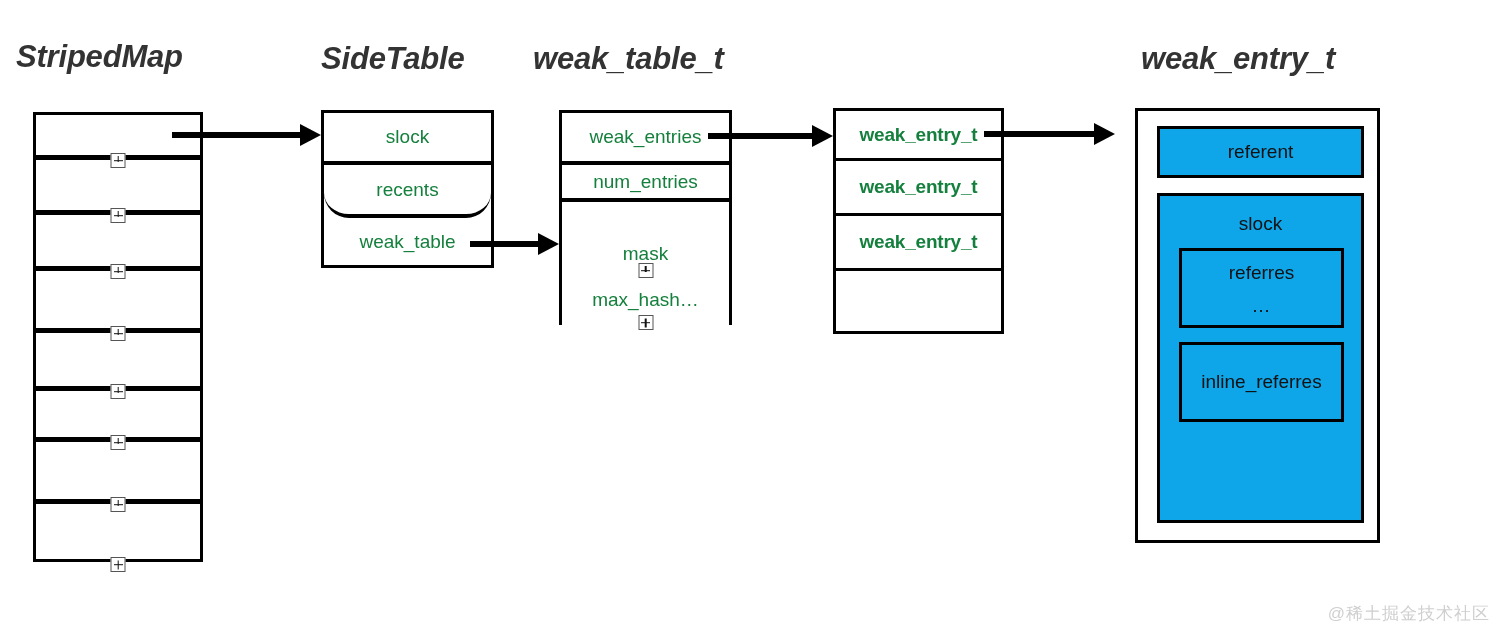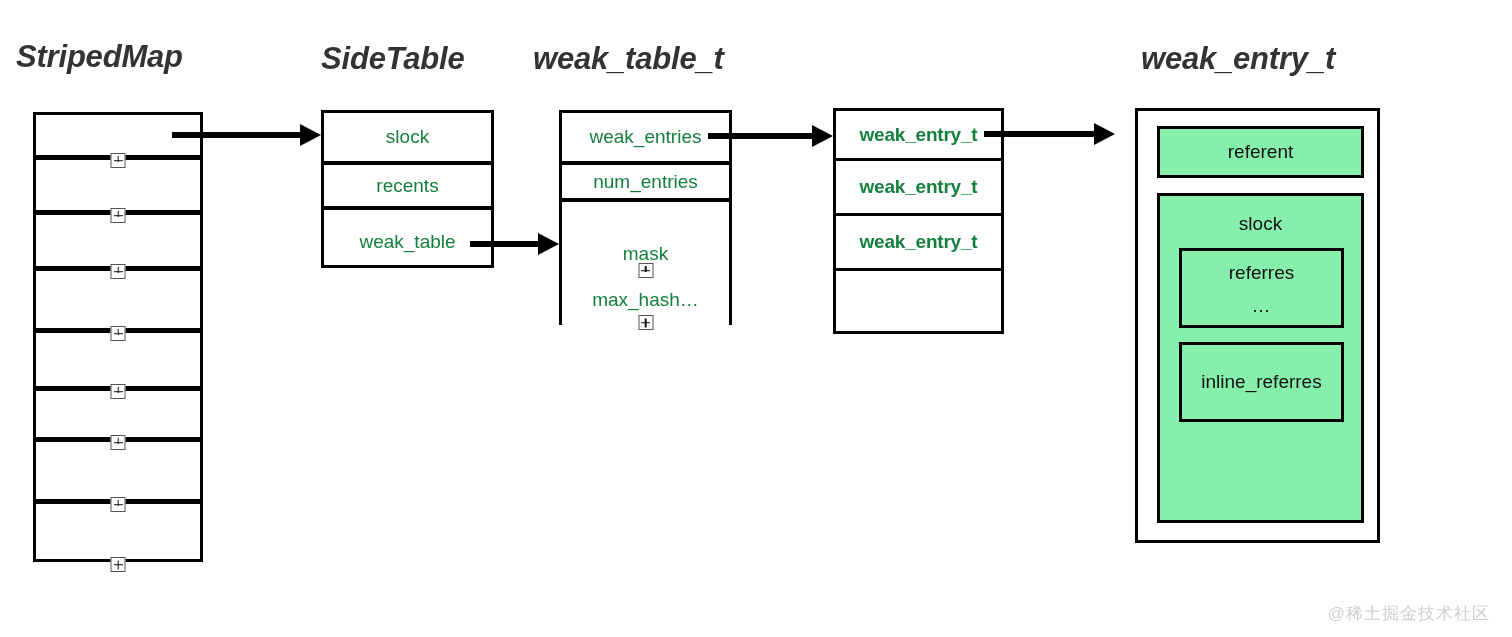--- a/index.html
+++ b/index.html
@@ -149,21 +149,21 @@
   
   #weak-entry-detail {
     left: 1135px;
     top: 108px;
     width: 245px;
     height: 435px;
   }
   .inner-box {
     position: absolute;
     box-sizing: border-box;
-    background: #86efac;
+    background: #0ea5e9;
     border: 3px solid #000000;
     display: flex;
     align-items: center;
     justify-content: center;
     font-size: 19px;
     color: #111111;
     white-space: nowrap;
   }
   #box-referent {
     left: 19px;
@@ -267,21 +267,21 @@
     <div class="handle t-only" style="top:149px;"></div>
     <div class="handle t-only" style="top:211px;"></div>
     <div class="handle t-only" style="top:269px;"></div>
     <div class="handle t-only" style="top:320px;"></div>
     <div class="handle t-only" style="top:382px;"></div>
     <div class="handle" style="top:442px;"></div>
   </div>
 
   <div class="struct" id="side-table">
     <div class="row divider" style="top:0px;   height:52px;">slock</div>
-    <div class="row divider" style="top:52px;  height:45px;">recents</div>
+    <div class="row divider" style="top:52px;  height:53px;border-radius:25px;">recents</div>
     <div class="row" style="top:105px; height:47px;">weak_table</div>
   </div>
 
   <div class="struct" id="weak-table-t">
     <div class="row divider" style="top:0px;   height:52px;">weak_entries</div>
     <div class="row divider" style="top:52px;  height:37px;">num_entries</div>
     <div class="row divider" style="top:117px; height:52px;">mask</div>
     <div class="row" style="top:157px; height:60px;">max_hash…</div>
 
     <div class="handle t-only" style="top:150px;"></div>

